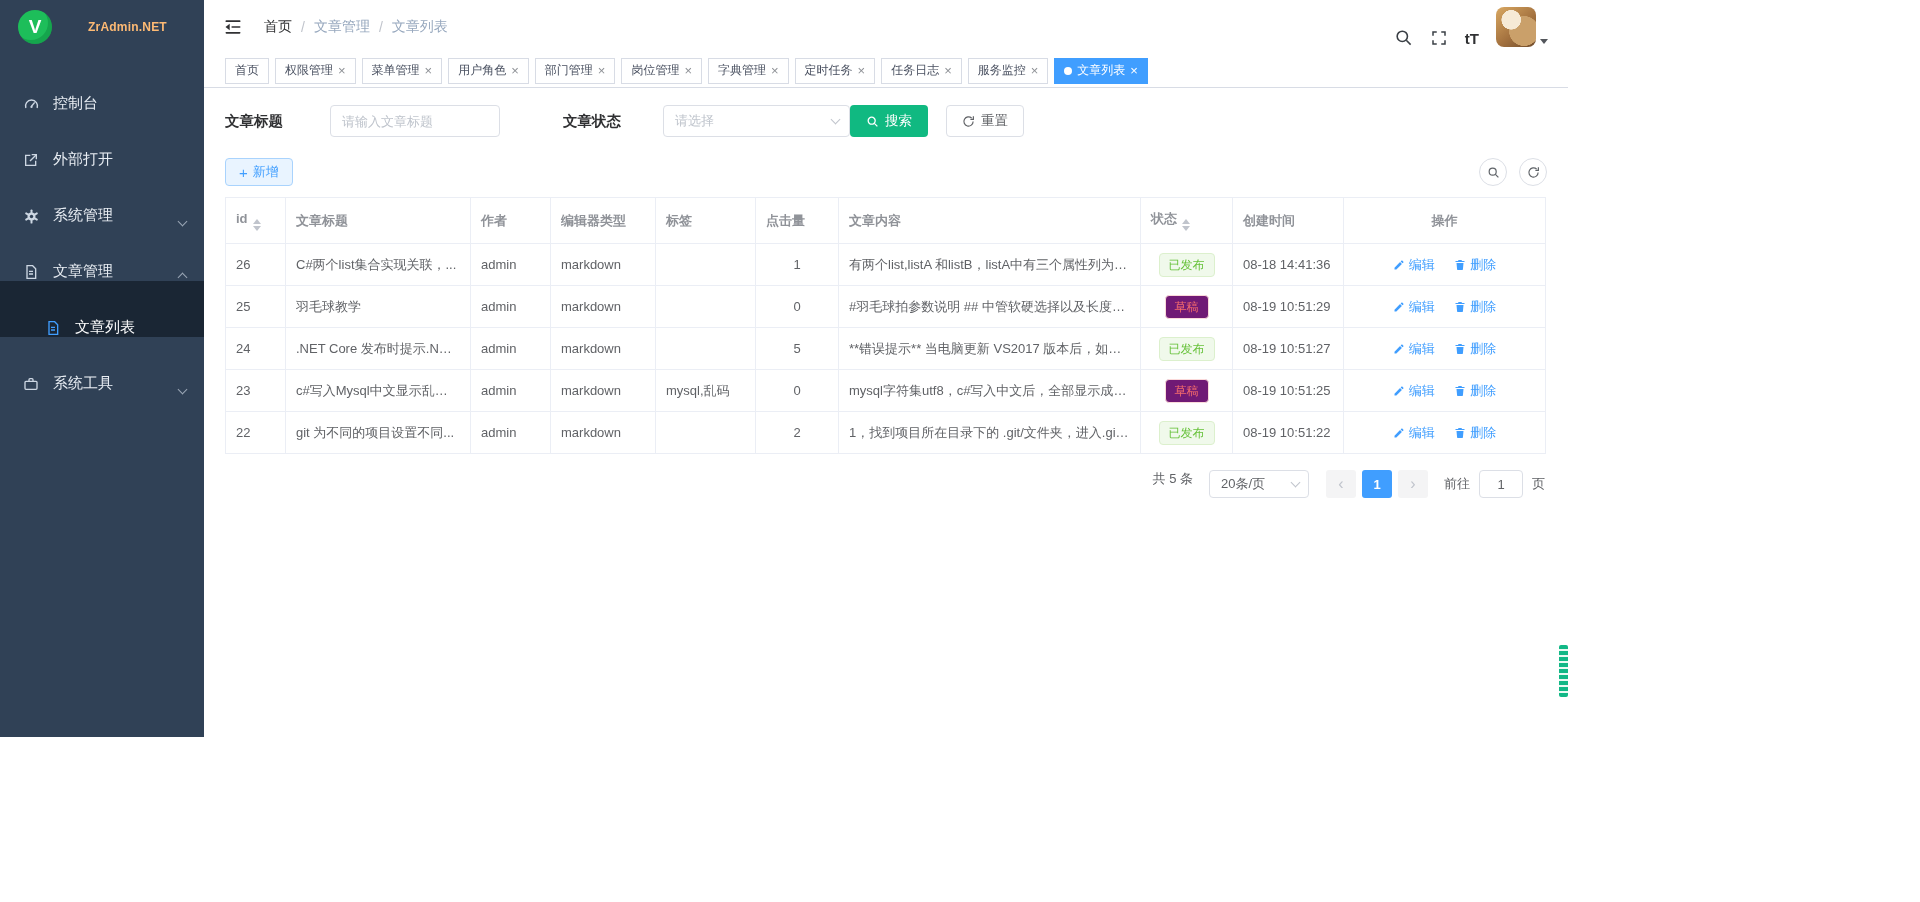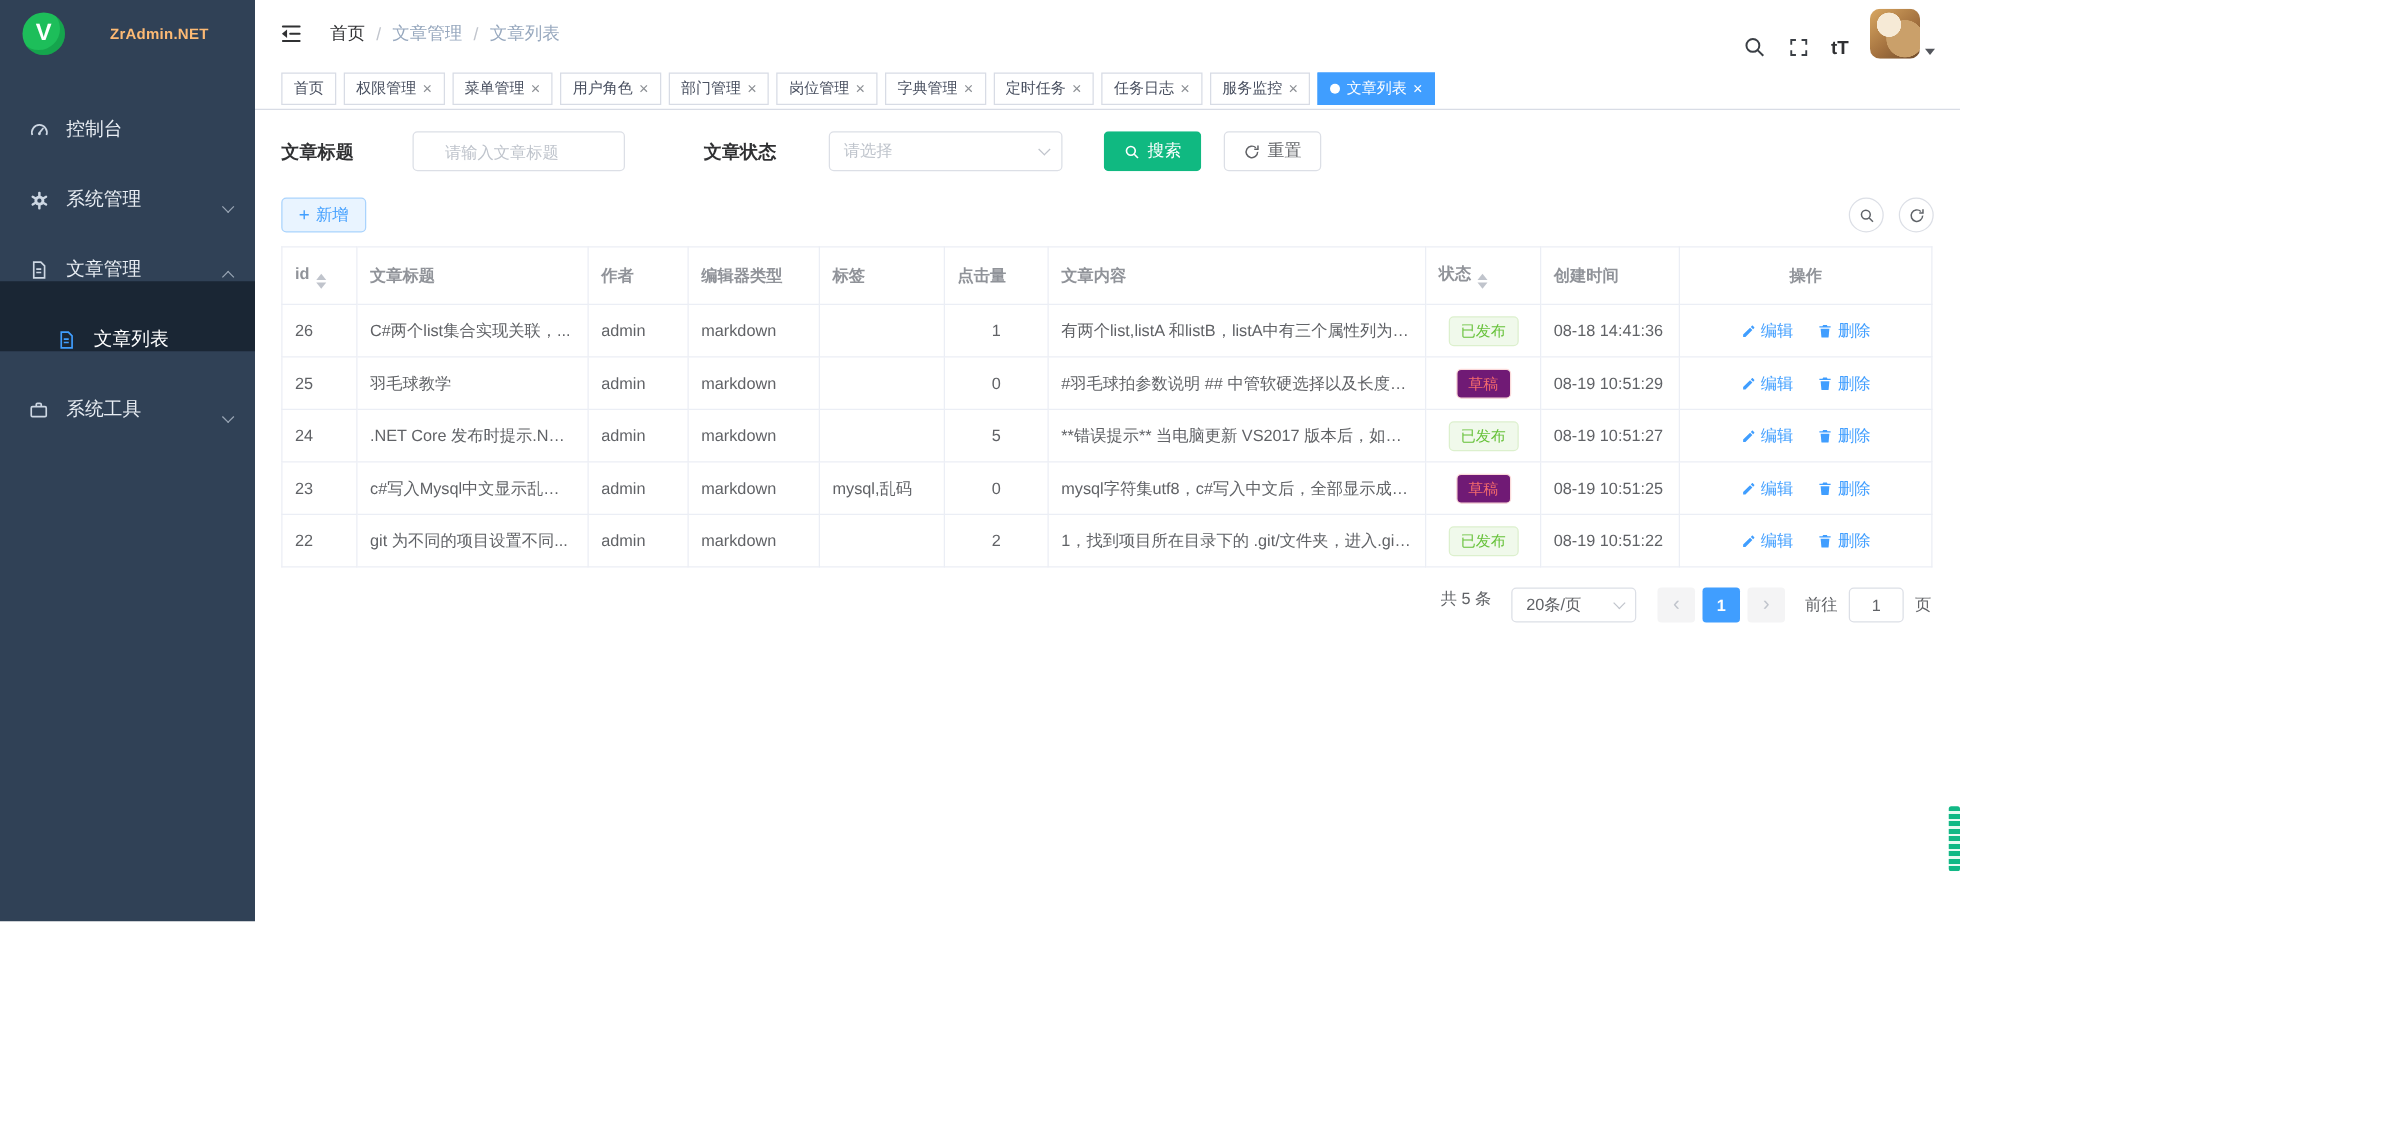--- a/index.html
+++ b/index.html
@@ -45,26 +45,26 @@
   .tag.active { background:#409eff; border-color:#409eff; color:#fff; }
   .tag.active .tag-close { color:#fff; }
   .dot { width:8px; height:8px; border-radius:50%; background:#fff; display:inline-block; }
 
   
   .content { padding:17px 21px 0 21px; flex:1; }
   .filter-row { display:flex; align-items:center; height:32px; }
   .f-label { font-weight:700; font-size:14.5px; color:#303133; }
   .f-label.l1 { width:105px; }
   .f-label.l2 { width:100px; margin-left:63px; }
-  .text-input { width:170px; height:32px; border:1px solid #dcdfe6; border-radius:4px; padding:0 25px; font-size:13px; color:#606266; outline:none; font-family:inherit; }
+  .text-input { width:170px; height:32px; border:1px solid #dcdfe6; border-radius:4px; padding:0 11px; font-size:13px; color:#606266; outline:none; font-family:inherit; }
   .text-input::placeholder { color:#bfc4cc; }
   .select { width:187px; height:32px; border:1px solid #dcdfe6; border-radius:4px; padding:0 10px 0 11px; font-size:13px; color:#bfc4cc; display:flex; align-items:center; justify-content:space-between; cursor:pointer; background:#fff; }
   .sel-chev { width:7px; height:7px; border-right:1.5px solid #c0c4cc; border-bottom:1.5px solid #c0c4cc; transform:rotate(45deg); margin-top:-3px; }
   .btn { height:32px; border-radius:4px; display:inline-flex; align-items:center; gap:6px; font-size:13.5px; padding:0 15px; cursor:pointer; border:1px solid transparent; font-family:inherit; }
-  .btn-search { background:#10b981; color:#fff; margin-left:33px; }
+  .btn-search { background:#10b981; color:#fff; }
   .btn-reset { background:#fff; color:#606266; border-color:#dcdfe6; margin-left:18px; }
 
   .toolbar-row { margin-top:21px; display:flex; align-items:center; }
   .btn-add { height:28px; padding:0 13px; background:#e9f4ff; border:1px solid #a9d3fd; color:#409eff; border-radius:4px; font-size:13px; display:inline-flex; align-items:center; gap:5px; cursor:pointer; }
   .plus-glyph { font-size:15px; line-height:1; }
   .circle-btns { margin-left:auto; display:flex; gap:12px; }
   .circle-btn { width:28px; height:28px; border-radius:50%; border:1px solid #dcdfe6; background:#fff; color:#5f6368; display:grid; place-items:center; cursor:pointer; }
 
   
   table { width:1320px; border-collapse:collapse; table-layout:fixed; margin-top:11px; font-size:13px; color:#606266; }
@@ -107,20 +107,30 @@
     <nav class="menu">
       <div class="menu-item">
         <span class="mi-icon">
             <svg viewBox="0 0 24 24" width="17" height="17" fill="none" stroke="currentColor" stroke-width="2">
               <path d="M4 17a8.5 8.5 0 1 1 16 0"></path>
               <path d="M12 14.5 16.5 9"></path>
               <circle cx="12" cy="15.5" r="1.6" fill="currentColor" stroke="none"></circle>
             </svg>
           </span>
         <span class="mi-label">控制台</span>
+      </div>
+      <div class="menu-item">
+        <span class="mi-icon">
+            <svg viewBox="0 0 24 24" width="16" height="16" fill="none" stroke="currentColor" stroke-width="2">
+              <path d="M11 5H4v15h15v-7"></path>
+              <path d="M13 4h7v7"></path>
+              <path d="M20 4 10.5 13.5"></path>
+            </svg>
+          </span>
+        <span class="mi-label">外部打开</span>
       </div>
       <div class="menu-item">
         <span class="mi-icon">
             <svg viewBox="0 0 24 24" width="17" height="17" fill="currentColor">
               <g>
                 <rect x="10.6" y="2" width="2.8" height="20" rx="1.2"></rect>
                 <rect x="10.6" y="2" width="2.8" height="20" rx="1.2" transform="rotate(60 12 12)"></rect>
                 <rect x="10.6" y="2" width="2.8" height="20" rx="1.2" transform="rotate(120 12 12)"></rect>
                 <circle cx="12" cy="12" r="5.6"></circle>
                 <circle cx="12" cy="12" r="2.4" fill="#304156"></circle>

